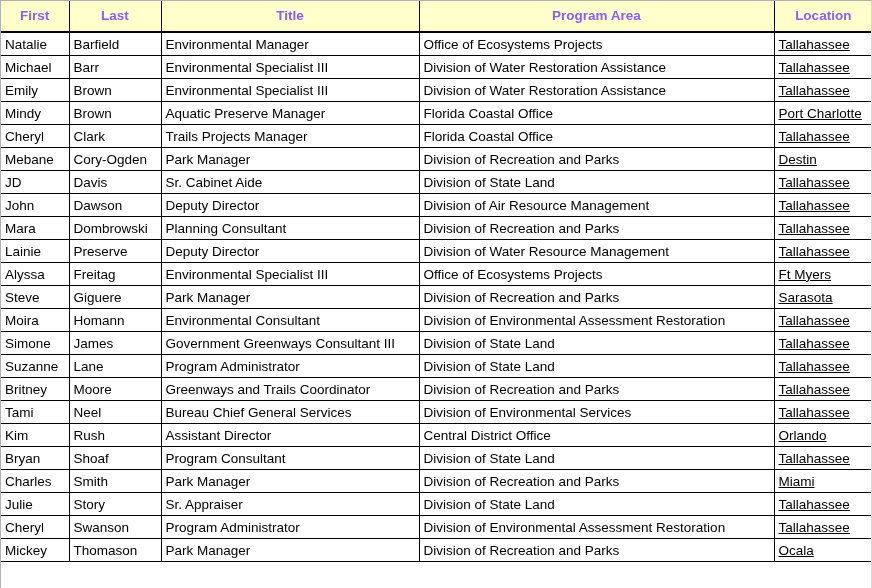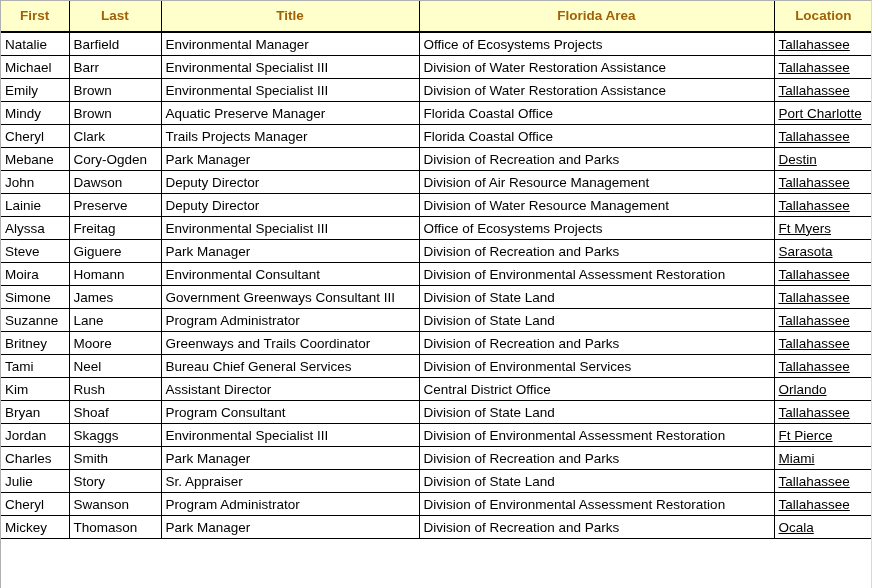--- a/index.html
+++ b/index.html
@@ -31,21 +31,21 @@
     border-collapse: collapse;
     table-layout: fixed;
     width: 871px;
     margin: 0;
     padding: 0;
   }
 
   
   thead th {
     background: #ffffcc;
-    color: #a16207;
+    color: #8b5cf6;
     font-weight: bold;
     font-size: 13.5px;
     text-align: center;
     height: 30px;
     line-height: 30px;
     padding: 0 2px;
     border-right: 1px solid #000000;
     border-bottom: 2px solid #000000;
     white-space: nowrap;
     overflow: hidden;
@@ -93,21 +93,21 @@
       <col class="c-last">
       <col class="c-title">
       <col class="c-program">
       <col class="c-location">
     </colgroup>
     <thead>
       <tr>
         <th>First</th>
         <th>Last</th>
         <th>Title</th>
-        <th>Florida Area</th>
+        <th>Program Area</th>
         <th>Location</th>
       </tr>
     </thead>
     <tbody id="table-body">
         <tr>
           <td>Natalie</td>
           <td>Barfield</td>
           <td>Environmental Manager</td>
           <td>Office of Ecosystems Projects</td>
           <td>Tallahassee</td>
@@ -141,24 +141,38 @@
           <td>Tallahassee</td>
         </tr>
         <tr>
           <td>Mebane</td>
           <td>Cory-Ogden</td>
           <td>Park Manager</td>
           <td>Division of Recreation and Parks</td>
           <td>Destin</td>
         </tr>
         <tr>
+          <td>JD</td>
+          <td>Davis</td>
+          <td>Sr. Cabinet Aide</td>
+          <td>Division of State Land</td>
+          <td>Tallahassee</td>
+        </tr>
+        <tr>
           <td>John</td>
           <td>Dawson</td>
           <td>Deputy Director</td>
           <td>Division of Air Resource Management</td>
+          <td>Tallahassee</td>
+        </tr>
+        <tr>
+          <td>Mara</td>
+          <td>Dombrowski</td>
+          <td>Planning Consultant</td>
+          <td>Division of Recreation and Parks</td>
           <td>Tallahassee</td>
         </tr>
         <tr>
           <td>Lainie</td>
           <td>Preserve</td>
           <td>Deputy Director</td>
           <td>Division of Water Resource Management</td>
           <td>Tallahassee</td>
         </tr>
         <tr>
@@ -218,27 +232,20 @@
           <td>Orlando</td>
         </tr>
         <tr>
           <td>Bryan</td>
           <td>Shoaf</td>
           <td>Program Consultant</td>
           <td>Division of State Land</td>
           <td>Tallahassee</td>
         </tr>
         <tr>
-          <td>Jordan</td>
-          <td>Skaggs</td>
-          <td>Environmental Specialist III</td>
-          <td>Division of Environmental Assessment Restoration</td>
-          <td>Ft Pierce</td>
-        </tr>
-        <tr>
           <td>Charles</td>
           <td>Smith</td>
           <td>Park Manager</td>
           <td>Division of Recreation and Parks</td>
           <td>Miami</td>
         </tr>
         <tr>
           <td>Julie</td>
           <td>Story</td>
           <td>Sr. Appraiser</td>

